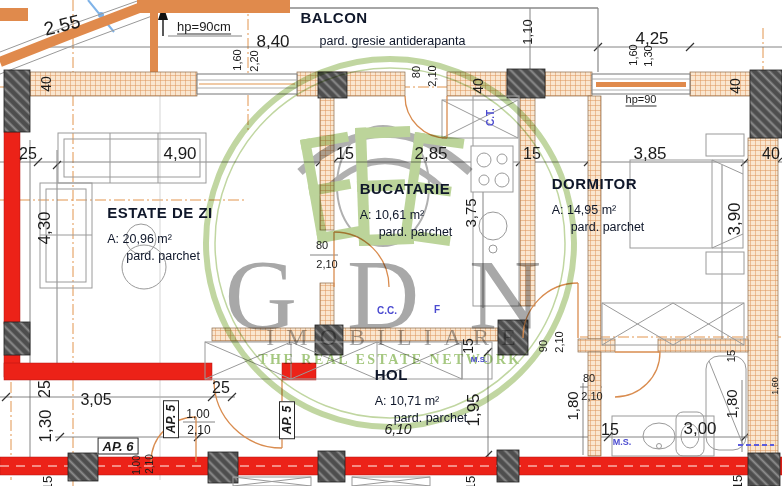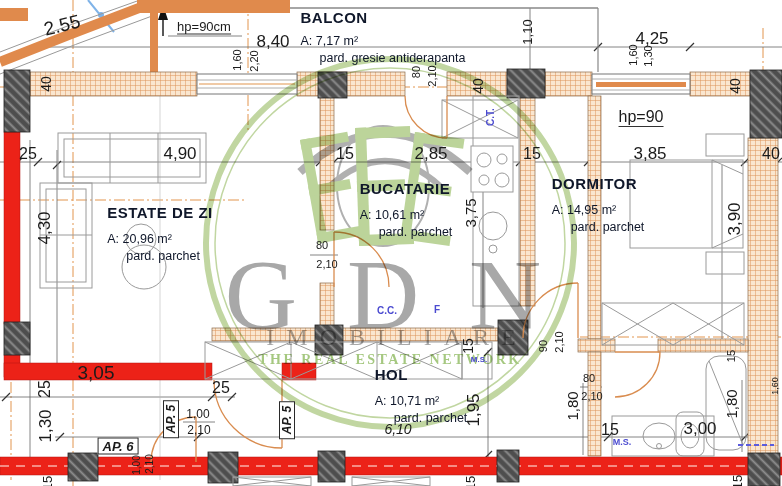--- a/index.html
+++ b/index.html
@@ -290,21 +290,20 @@
         </g>
       </g>
       <text x="408" y="328" text-anchor="middle" fill="#8F8F8F" font-family="Liberation Serif, serif" font-size="100" letter-spacing="50">GDN</text>
       <text x="397" y="345" text-anchor="middle" fill="#8F8F8F" font-family="Liberation Serif, serif" font-size="24" letter-spacing="12">IMOBILIARE</text>
       <text x="390" y="364" text-anchor="middle" fill="#8CB85C" font-weight="bold" font-family="Liberation Serif, serif" font-size="14" letter-spacing="2.5">THE REAL ESTATE NETWORK</text>
     </svg>
   </div>
 
   <div class="room" id="room-balcon" style="left:383px;top:9px;">
     <div class="rname">BALCON</div>
-    <div class="rarea">A: 7,17 m²</div>
     <div class="rfloor">pard. gresie antiderapanta</div>
   </div>
   <div class="room" id="room-camera" style="left:160px;top:204px;">
     <div class="rname">ESTATE DE ZI</div>
     <div class="rarea">A: 20,96 m²</div>
     <div class="rfloor">pard. parchet</div>
   </div>
   <div class="room" id="room-bucatarie" style="left:406px;top:180px;">
     <div class="rname">BUCATARIE</div>
     <div class="rarea">A: 10,61 m²</div>
@@ -329,21 +328,21 @@
       <div class="lbl" style="left: 652px; top: 38px; font-size: 17px; transform: translate(-50%, -50%);">4,25</div>
       <div class="lbl" style="left: 237px; top: 60px; font-size: 11px; transform: translate(-50%, -50%) rotate(-90deg);">1,60</div>
       <div class="lbl" style="left: 254px; top: 61px; font-size: 11px; transform: translate(-50%, -50%) rotate(-90deg);">2,20</div>
       <div class="lbl" style="left: 633px; top: 55px; font-size: 11px; transform: translate(-50%, -50%) rotate(-90deg);">1,60</div>
       <div class="lbl" style="left: 648px; top: 56px; font-size: 11px; transform: translate(-50%, -50%) rotate(-90deg);">1,30</div>
       <div class="lbl" style="left: 416px; top: 72px; font-size: 11px; transform: translate(-50%, -50%) rotate(-90deg);">80</div>
       <div class="lbl" style="left: 432px; top: 76px; font-size: 11px; transform: translate(-50%, -50%) rotate(-90deg);">2,10</div>
       <div class="lbl" style="left: 478px; top: 86px; font-size: 14px; transform: translate(-50%, -50%) rotate(-90deg);">40</div>
       <div class="lbl" style="left: 46px; top: 84px; font-size: 14px; transform: translate(-50%, -50%) rotate(-90deg);">40</div>
       <div class="lbl" style="left: 735px; top: 86px; font-size: 14px; transform: translate(-50%, -50%) rotate(-90deg);">40</div>
-      <div class="lbl ul" style="left: 641px; top: 118px; font-size: 16px; transform: translate(-50%, -50%);">hp=90</div>
+      <div class="lbl ul" style="left: 641px; top: 100px; font-size: 11px; transform: translate(-50%, -50%);">hp=90</div>
       <div class="lbl" style="left: 28px; top: 154px; font-size: 16px; transform: translate(-50%, -50%);">25</div>
       <div class="lbl" style="left: 180px; top: 153px; font-size: 17px; transform: translate(-50%, -50%);">4,90</div>
       <div class="lbl" style="left: 345px; top: 154px; font-size: 16px; transform: translate(-50%, -50%);">15</div>
       <div class="lbl" style="left: 431px; top: 153px; font-size: 17px; transform: translate(-50%, -50%);">2,85</div>
       <div class="lbl" style="left: 532px; top: 154px; font-size: 16px; transform: translate(-50%, -50%);">15</div>
       <div class="lbl" style="left: 650px; top: 153px; font-size: 17px; transform: translate(-50%, -50%);">3,85</div>
       <div class="lbl" style="left: 771px; top: 154px; font-size: 16px; transform: translate(-50%, -50%);">40</div>
       <div class="lbl" style="left: 44px; top: 228px; font-size: 17px; transform: translate(-50%, -50%) rotate(-90deg);">4,30</div>
       <div class="lbl" style="left: 470px; top: 213px; font-size: 15px; transform: translate(-50%, -50%) rotate(-90deg);">3,75</div>
       <div class="lbl" style="left: 734px; top: 219px; font-size: 17px; transform: translate(-50%, -50%) rotate(-90deg);">3,90</div>
@@ -356,21 +355,21 @@
       <div class="lbl blue" style="left: 479px; top: 360px; font-size: 8px; transform: translate(-50%, -50%);">M.S.</div>
       <div class="lbl" style="left: 543px; top: 346px; font-size: 11px; transform: translate(-50%, -50%) rotate(-90deg);">90</div>
       <div class="lbl" style="left: 559px; top: 342px; font-size: 11px; transform: translate(-50%, -50%) rotate(-90deg);">2,10</div>
       <div class="lbl" style="left: 589px; top: 378px; font-size: 11px; transform: translate(-50%, -50%);">80</div>
       <div class="lbl" style="left: 592px; top: 396px; font-size: 11px; transform: translate(-50%, -50%);">2,10</div>
       <div class="lbl" style="left: 572px; top: 406px; font-size: 15px; transform: translate(-50%, -50%) rotate(-90deg);">1,80</div>
       <div class="lbl" style="left: 731px; top: 404px; font-size: 15px; transform: translate(-50%, -50%) rotate(-90deg);">1,80</div>
       <div class="lbl" style="left: 731px; top: 356px; font-size: 11px; transform: translate(-50%, -50%) rotate(-90deg);">15</div>
       <div class="lbl" style="left: 775px; top: 386px; font-size: 9px; transform: translate(-50%, -50%) rotate(-90deg);">1,60</div>
       <div class="lbl" style="left: 45px; top: 389px; font-size: 16px; transform: translate(-50%, -50%) rotate(-90deg);">25</div>
-      <div class="lbl" style="left: 96px; top: 372px; font-size: 19px; transform: translate(-50%, -50%);">3,05</div>
+      <div class="lbl" style="left: 96px; top: 400px; font-size: 16px; transform: translate(-50%, -50%);">3,05</div>
       <div class="lbl" style="left: 221px; top: 388px; font-size: 16px; transform: translate(-50%, -50%);">25</div>
       <div class="lbl" style="left: 45px; top: 426px; font-size: 17px; transform: translate(-50%, -50%) rotate(-90deg);">1,30</div>
       <div class="lbl" style="left: 198px; top: 414px; font-size: 12px; transform: translate(-50%, -50%);">1,00</div>
       <div class="lbl" style="left: 199px; top: 430px; font-size: 12px; transform: translate(-50%, -50%);">2,10</div>
       <div class="lbl" style="left: 398px; top: 429px; font-size: 14px; transform: translate(-50%, -50%); font-style: italic;">6,10</div>
       <div class="lbl" style="left: 473px; top: 410px; font-size: 17px; transform: translate(-50%, -50%) rotate(-90deg);">1,95</div>
       <div class="lbl" style="left: 610px; top: 430px; font-size: 16px; transform: translate(-50%, -50%);">15</div>
       <div class="lbl" style="left: 700px; top: 428px; font-size: 17px; transform: translate(-50%, -50%);">3,00</div>
       <div class="lbl blue" style="left: 622px; top: 442px; font-size: 9px; transform: translate(-50%, -50%);">M.S.</div>
       <div class="lbl" style="left: 137px; top: 465px; font-size: 10px; transform: translate(-50%, -50%) rotate(-90deg);">1,00</div>

